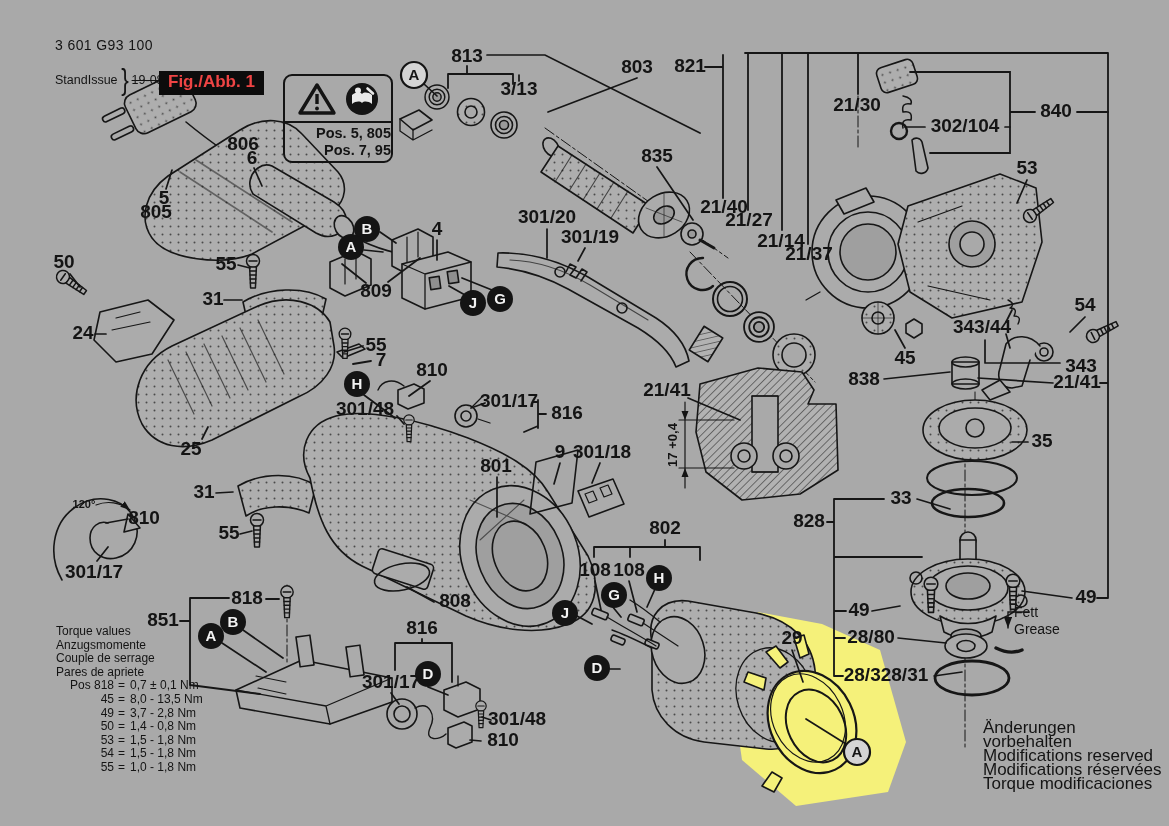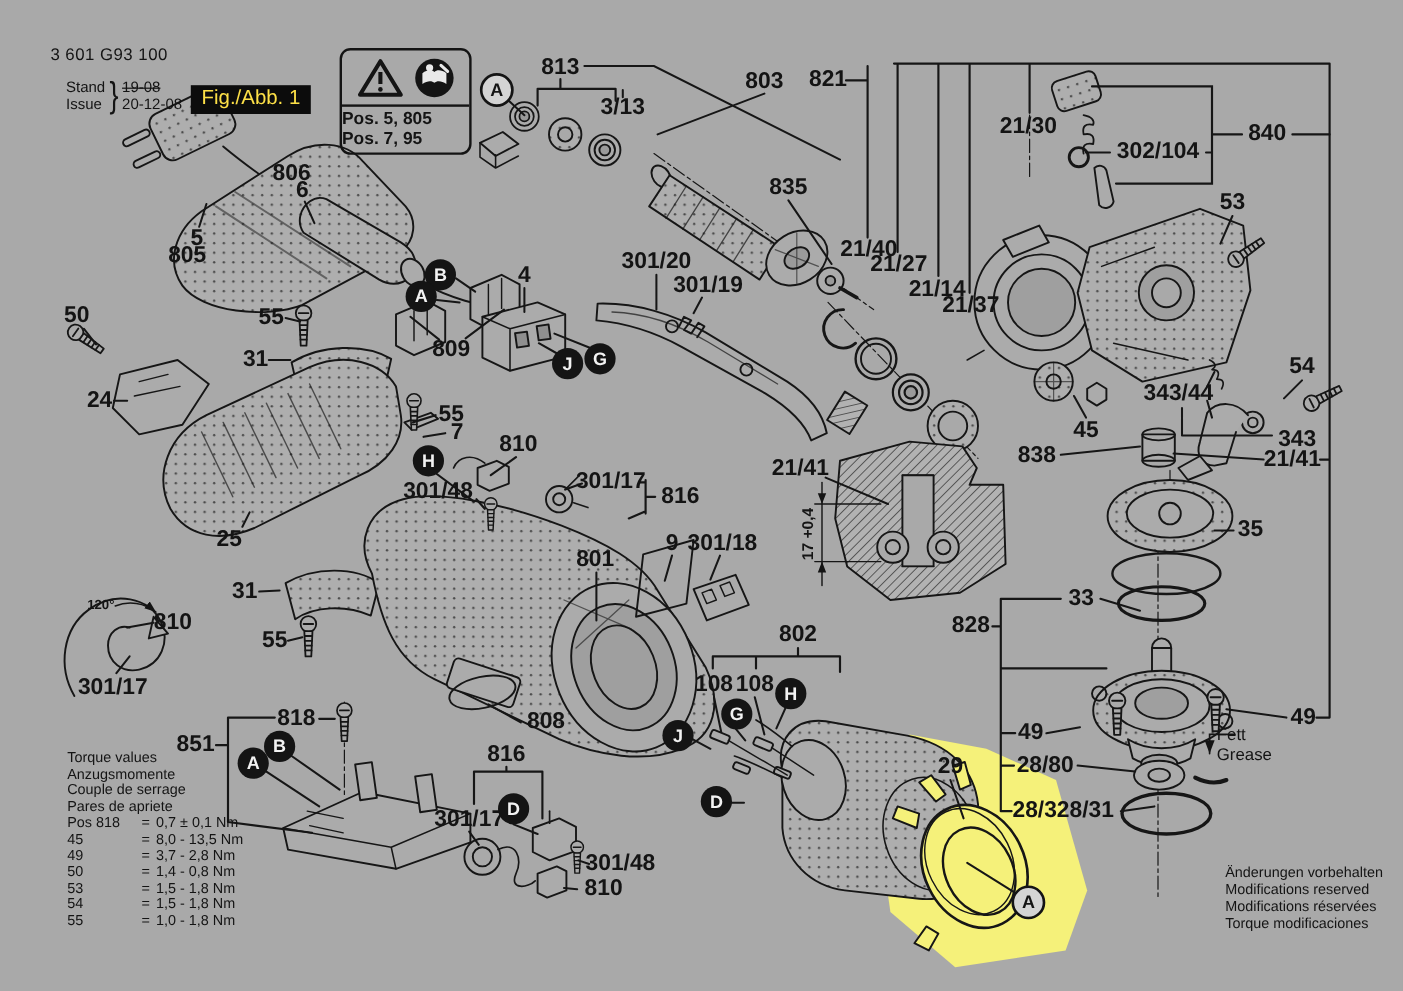--- a/index.html
+++ b/index.html
@@ -3,34 +3,34 @@
 <meta charset="utf-8">
 <style>
   html,body{margin:0;padding:0}
   body{
     width:1169px;height:826px;position:relative;overflow:hidden;
     background:#a9a9a9;color:#141414;
     font-family:"Liberation Sans",sans-serif;
   }
   .abs{position:absolute}
   svg text{font-family:"Liberation Sans",sans-serif}
-  #doc-number{left:42px;top:37px;font-size:14px;letter-spacing:.4px}
+  #doc-number{left:55px;top:37px;font-size:14px;letter-spacing:.4px}
   #stand-issue{left:55px;top:66px;font-size:12.5px;line-height:14px;display:flex;align-items:center}
-  .si-col{display:flex;flex-direction:column}
+  .si-col{display:flex;}
   .brace{font-size:30px;font-weight:400;line-height:28px;margin:0 2px;transform:scaleX(.75)}
   .strike{text-decoration:line-through}
-  #fig-box{left:159px;top:71px;background:#0c0c0c;color:#fde047;font-weight:normal;font-size:17px;padding:1px 9px 3px}
-  #warning-box{left:283px;top:40px;width:106px;border:2.5px solid #141414;border-radius:9px;text-align:left}
+  #fig-box{left:159px;top:71px;background:#0c0c0c;color:#ef4444;font-weight:bold;font-size:17px;padding:1px 9px 3px}
+  #warning-box{left:283px;top:74px;width:106px;border:2.5px solid #141414;border-radius:9px;text-align:right}
   .wb-icons{display:flex;justify-content:center;align-items:center;gap:7px;padding:5px 3px 4px;border-bottom:2px solid #141414}
   .wb-text{font-weight:bold;font-size:14.5px;line-height:16.5px;padding:2px 0 3px}
   #torque-table{left:56px;top:625px;font-size:12px;line-height:13.6px}
   .tq-row{display:flex;white-space:nowrap}
-  .tq-pos{width:58px;}
+  .tq-pos{width:58px;text-align:right}
   .tq-eq{padding:0 5px 0 4px}
-  #footer-notes{left:1021px;top:721px;font-size:12px;line-height:13.9px}
+  #footer-notes{left:983px;top:721px;font-size:17px;line-height:13.9px}
 </style>
 </head>
 <body style="background: rgb(169, 169, 169);">
 
 <svg id="diagram" class="abs" style="left:0;top:0" width="1169" height="826" viewBox="0 0 1169 826">
   <defs>
     <pattern id="dots" width="8" height="8" patternUnits="userSpaceOnUse">
       <rect width="8" height="8" fill="#aeaeae"></rect>
         <circle cx="2.5" cy="2.5" r="1" fill="#4a4a4a"></circle>
     </pattern>

